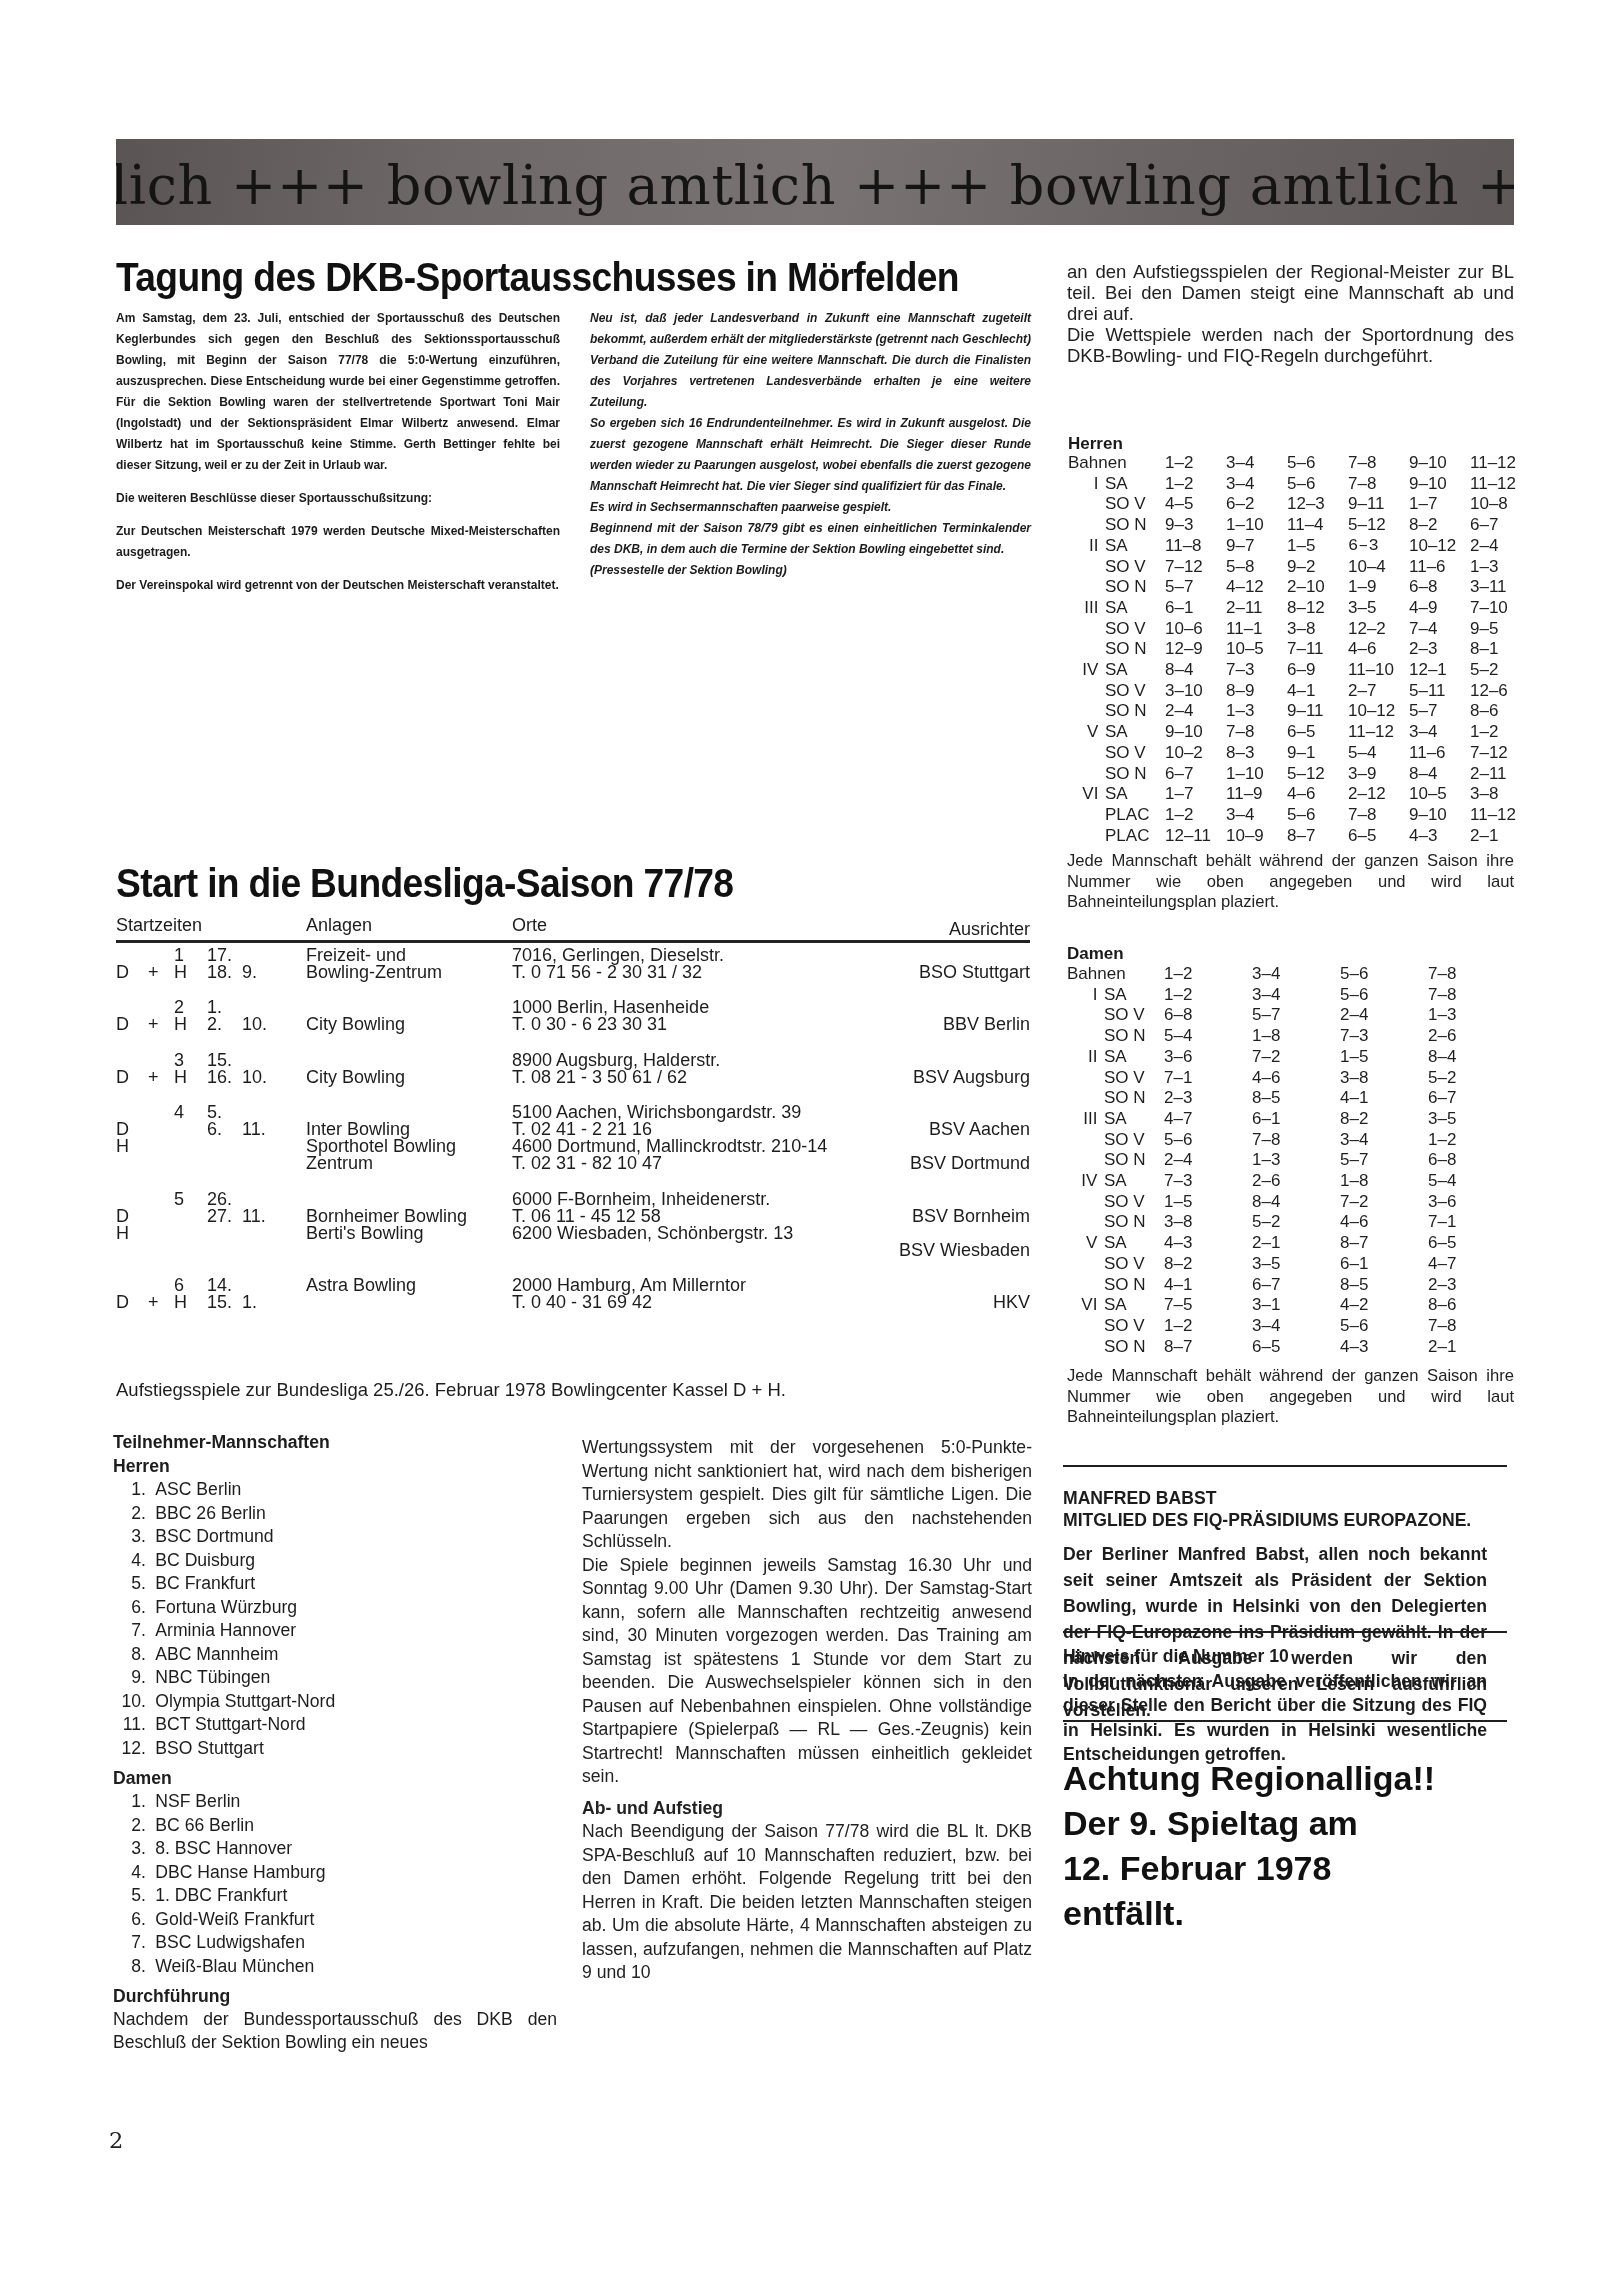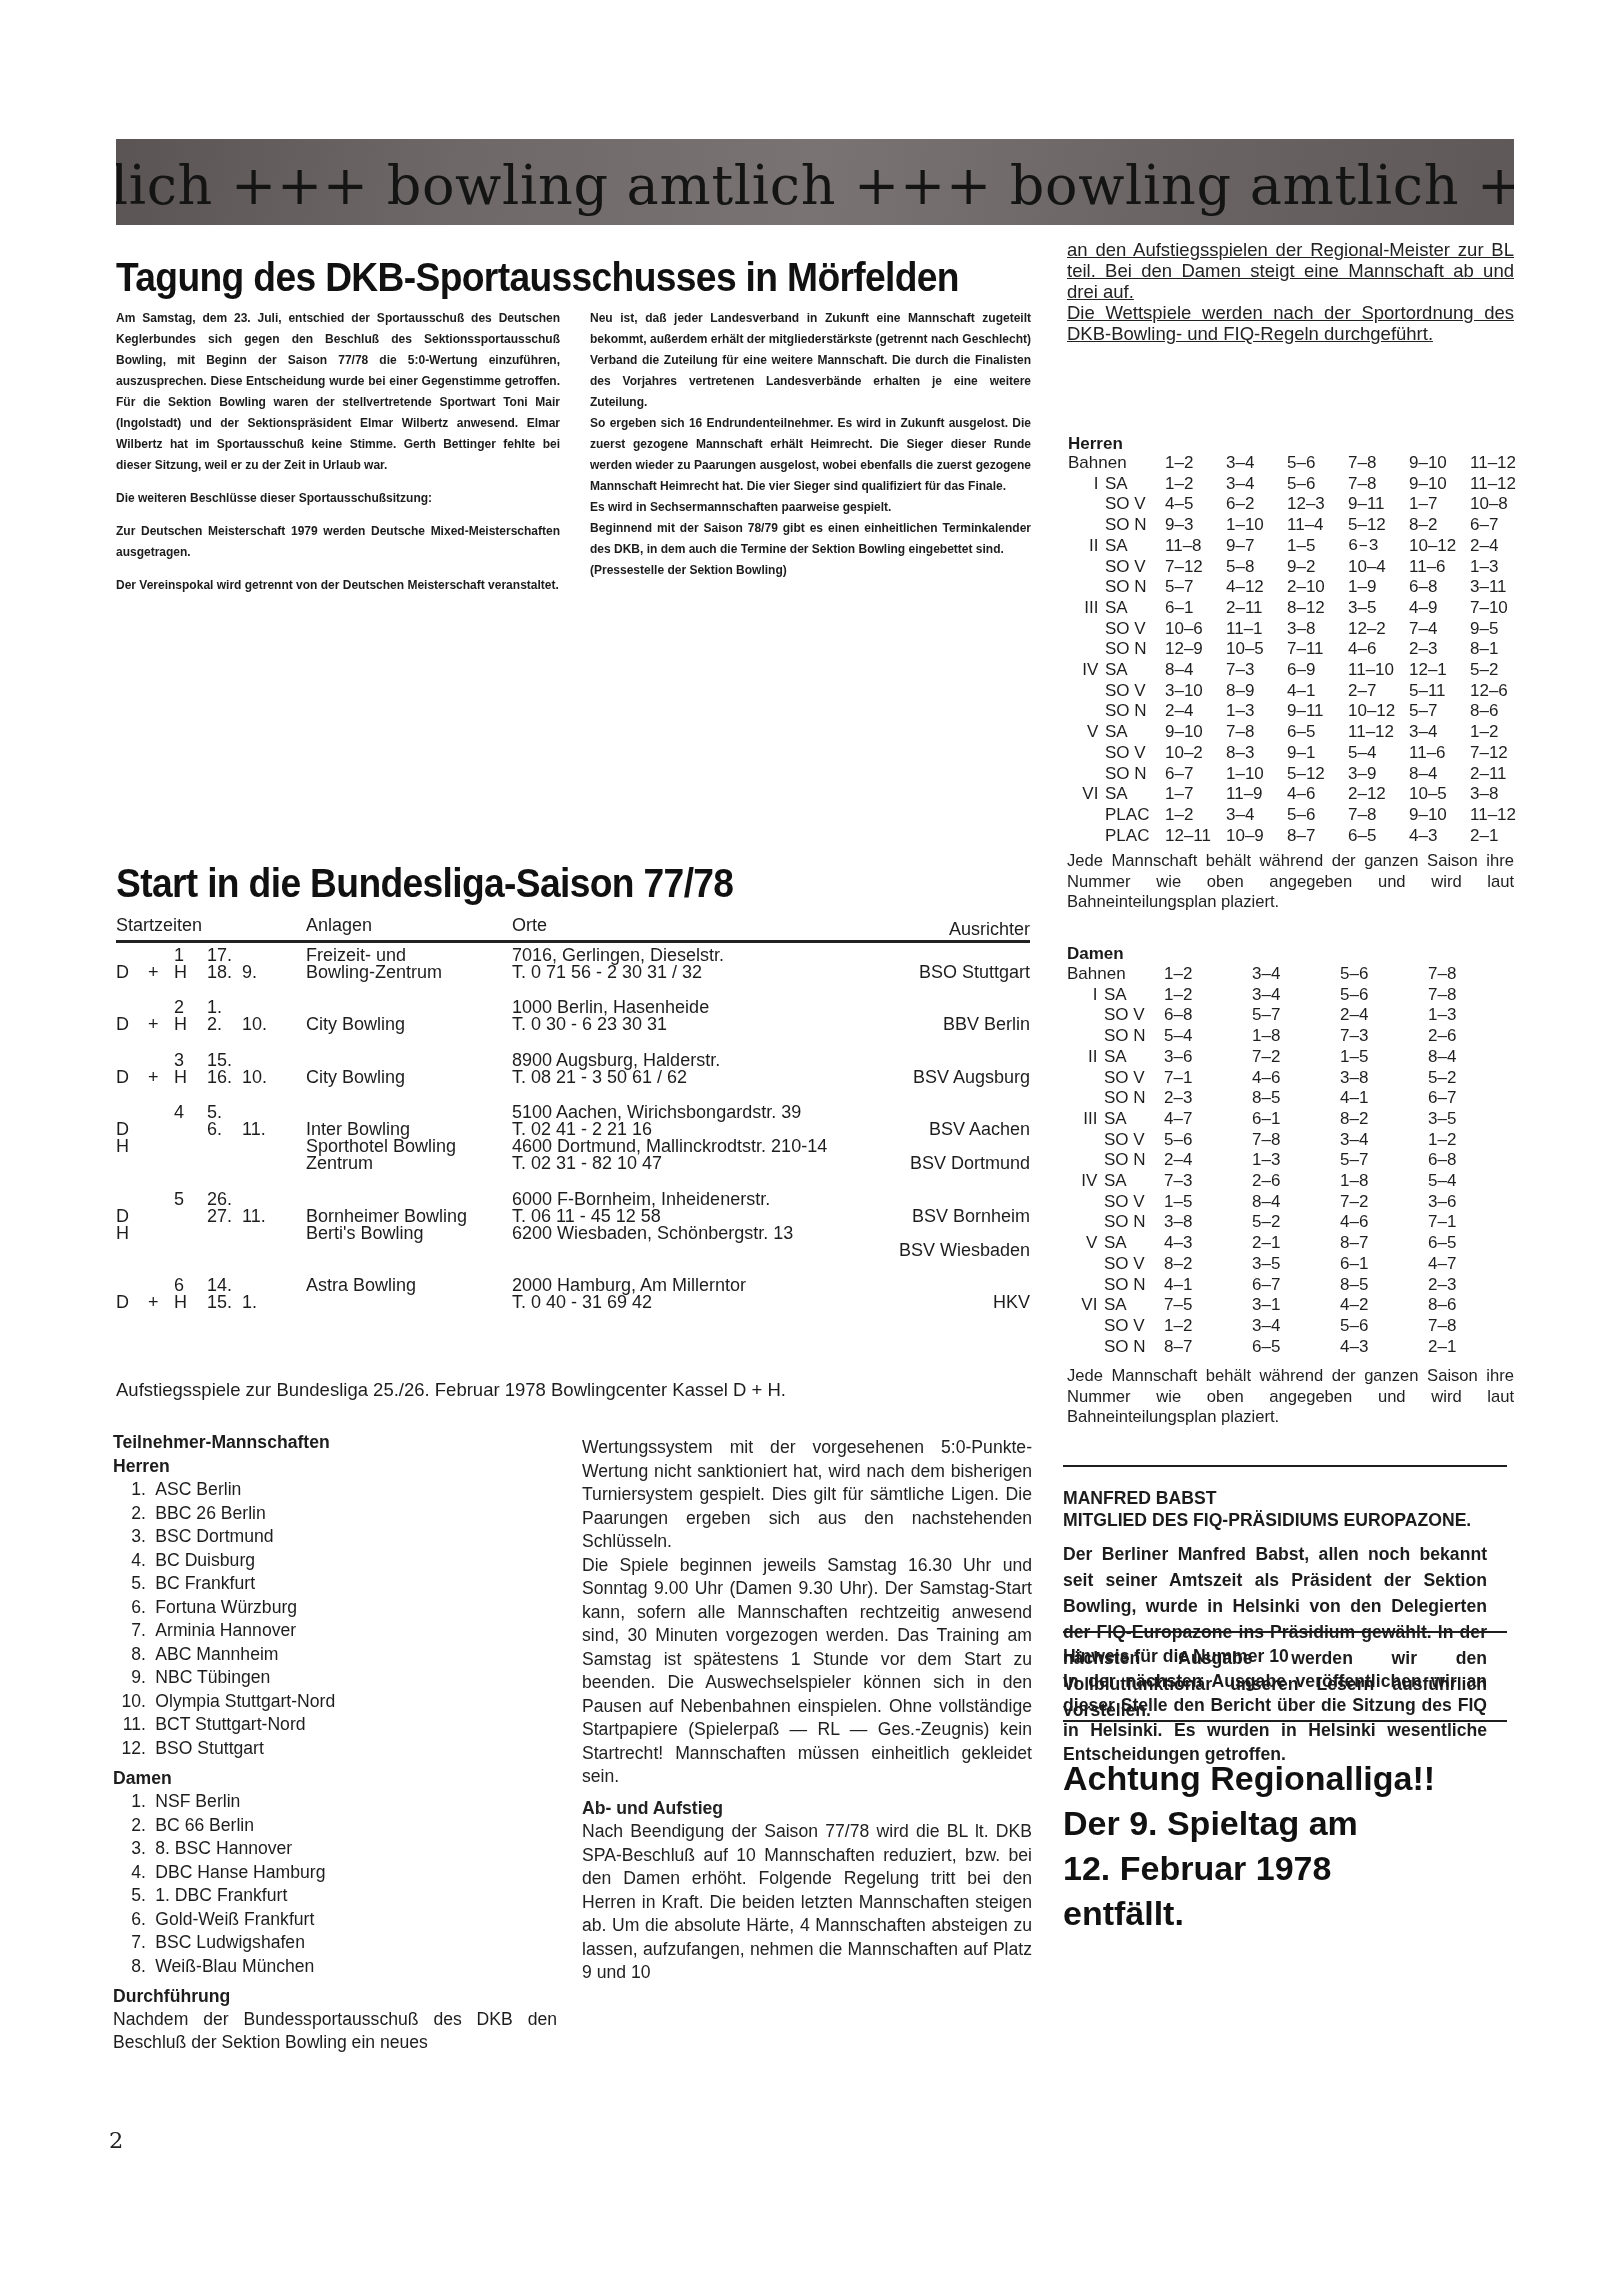--- a/index.html
+++ b/index.html
@@ -76,29 +76,29 @@
 
 <h1 class="title-main">Tagung des DKB-Sportausschusses in Mörfelden</h1>
 
 <div class="col-text" style="left:116px; top:308px; width:444px;">
   <p>Am Samstag, dem 23. Juli, entschied der Sportausschuß des Deutschen Keglerbundes sich gegen den Beschluß des Sektionssportausschuß Bowling, mit Beginn der Saison 77/78 die 5:0-Wertung einzuführen, auszusprechen. Diese Entscheidung wurde bei einer Gegenstimme getroffen. Für die Sektion Bowling waren der stellvertretende Sportwart Toni Mair (Ingolstadt) und der Sektionspräsident Elmar Wilbertz anwesend. Elmar Wilbertz hat im Sportausschuß keine Stimme. Gerth Bettinger fehlte bei dieser Sitzung, weil er zu der Zeit in Urlaub war.</p>
   <p>Die weiteren Beschlüsse dieser Sportausschußsitzung:</p>
   <p>Zur Deutschen Meisterschaft 1979 werden Deutsche Mixed-Meisterschaften ausgetragen.</p>
   <p>Der Vereinspokal wird getrennt von der Deutschen Meisterschaft veranstaltet.</p>
 </div>
 
-<div class="col-text" style="left:590px; top:308px; width:441px;">
+<div class="col-text" style="left:590px; top:308px; width:441px;font-style:italic;">
   <p class="tight">Neu ist, daß jeder Landesverband in Zukunft eine Mannschaft zugeteilt bekommt, außerdem erhält der mitgliederstärkste (getrennt nach Geschlecht) Verband die Zuteilung für eine weitere Mannschaft. Die durch die Finalisten des Vorjahres vertretenen Landesverbände erhalten je eine weitere Zuteilung.</p>
   <p class="tight">So ergeben sich 16 Endrundenteilnehmer. Es wird in Zukunft ausgelost. Die zuerst gezogene Mannschaft erhält Heimrecht. Die Sieger dieser Runde werden wieder zu Paarungen ausgelost, wobei ebenfalls die zuerst gezogene Mannschaft Heimrecht hat. Die vier Sieger sind qualifiziert für das Finale.</p>
   <p class="tight">Es wird in Sechsermannschaften paarweise gespielt.</p>
   <p class="tight">Beginnend mit der Saison 78/79 gibt es einen einheitlichen Terminkalender des DKB, in dem auch die Termine der Sektion Bowling eingebettet sind.</p>
   <p class="tight">(Pressestelle der Sektion Bowling)</p>
 </div>
 
-<div class="light-text" style="left:1067px; top:239px; width:447px;text-decoration:underline;">
+<div class="light-text" style="left:1067px; top:261px; width:447px;">
   <div>an den Aufstiegsspielen der Regional-Meister zur BL teil. Bei den Damen steigt eine Mannschaft ab und drei auf.</div>
   <div>Die Wettspiele werden nach der Sportordnung des DKB-Bowling- und FIQ-Regeln durchgeführt.</div>
 </div>
 
 <div class="h-small" style="position:absolute; left:1068px; top:434px;">Herren</div>
 <table class="pair-table" id="herren-table" style="left:1068px; top:453px;">
   <tbody>
       <tr>
         <td colspan="2">Bahnen</td>
         <td class="v" style="width: 61px;">1–2</td>

